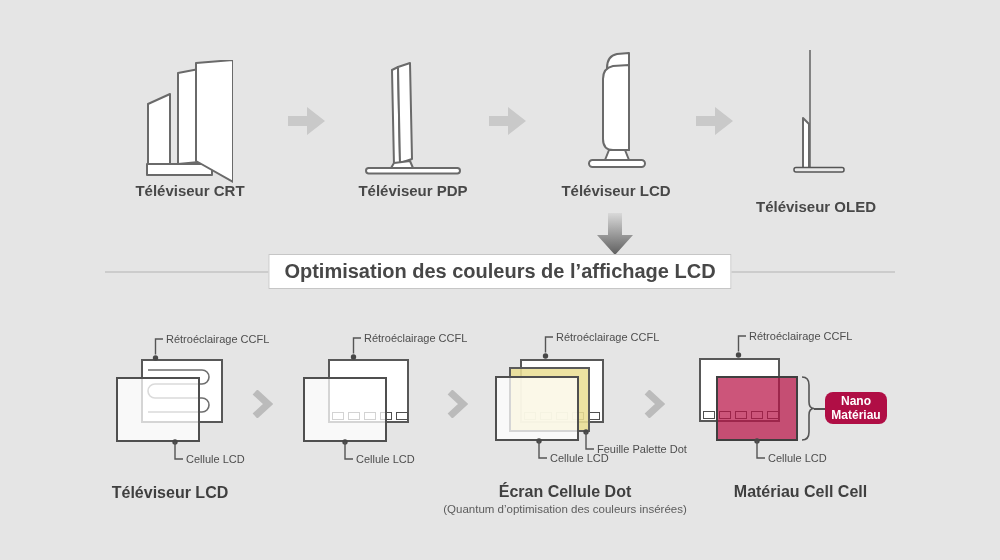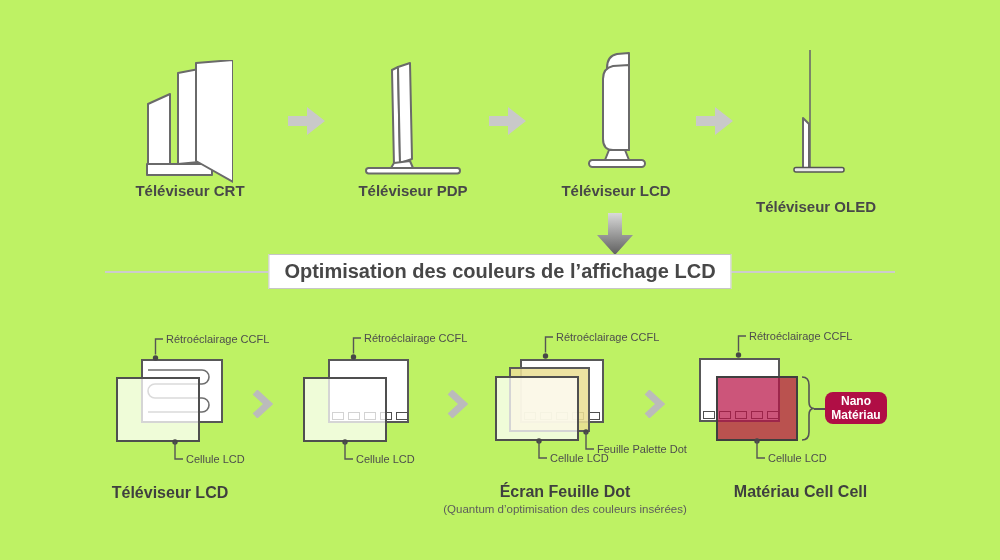--- a/index.html
+++ b/index.html
@@ -1,16 +1,16 @@
 <!DOCTYPE html>
 <html><head>
 <meta charset="utf-8">
 <style>
   html,body{margin:0;padding:0;background:#fff;}
-  #canvas{position:relative;width:1000px;height:560px;background:#bef264;overflow:hidden;
+  #canvas{position:relative;width:1000px;height:560px;background:#e5e5e5;overflow:hidden;
           font-family:"Liberation Sans",sans-serif;}
   .abs{position:absolute;}
   
   .tvicon polygon,.tvicon path,.tvicon rect,.tvicon line{stroke:#6a6a6a;stroke-width:2;fill:#fff;stroke-linejoin:round;}
   .tv-label{position:absolute;width:150px;text-align:center;font-size:15px;font-weight:600;color:#484848;}
   
   .divider{position:absolute;left:105px;top:271px;width:790px;height:2px;background:#cccccc;}
   .title-box{position:absolute;left:500px;top:254px;transform:translateX(-50%);background:#fff;
              border:1px solid #c6c6c6;padding:5px 15px;font-size:20px;font-weight:bold;color:#474747;
              white-space:nowrap;z-index:2;}
@@ -168,21 +168,21 @@
         <path d="M4,3 V20 H12"></path>
     </svg>
     <span class="ann" style="left:117px;top:113px;">Feuille Palette Dot</span>
     <svg class="lead" style="left:55px;top:108px;" width="14" height="24" viewBox="0 0 14 24">
       <circle cx="4" cy="3" r="2.7"></circle>
         <path d="M4,3 V20 H12"></path>
     </svg>
     <span class="ann" style="left:70px;top:122px;">Cellule LCD</span>
   </div>
   <div class="diag-title" style="left:435px;top:482px;width:260px;">
-    <span>Écran Feuille Dot</span>
+    <span>Écran Cellule Dot</span>
     <span class="diag-sub">(Quantum d’optimisation des couleurs insérées)</span>
   </div>
 
   <svg class="abs" style="left:643px;top:390px;" width="22" height="28" viewBox="0 0 22 28">
     <polyline points="4,2 17,14 4,26" stroke="#BBBBBB" stroke-width="7" fill="none"></polyline>
   </svg>
 
   <div class="diag" style="left:690px;top:330px;width:250px;height:150px;">
     <div class="layer layer-back" style="left:9px;top:28px;width:81px;height:64px;"></div>
     <div class="led" style="left:13px;top:81px;"></div>

